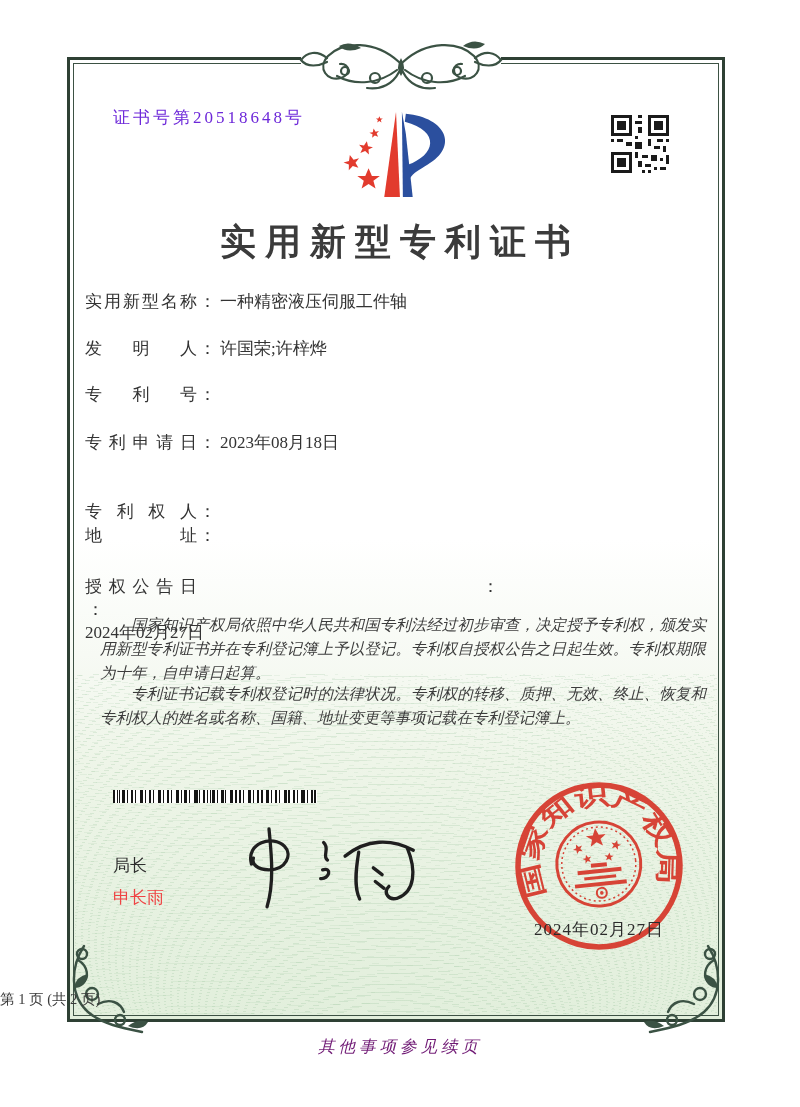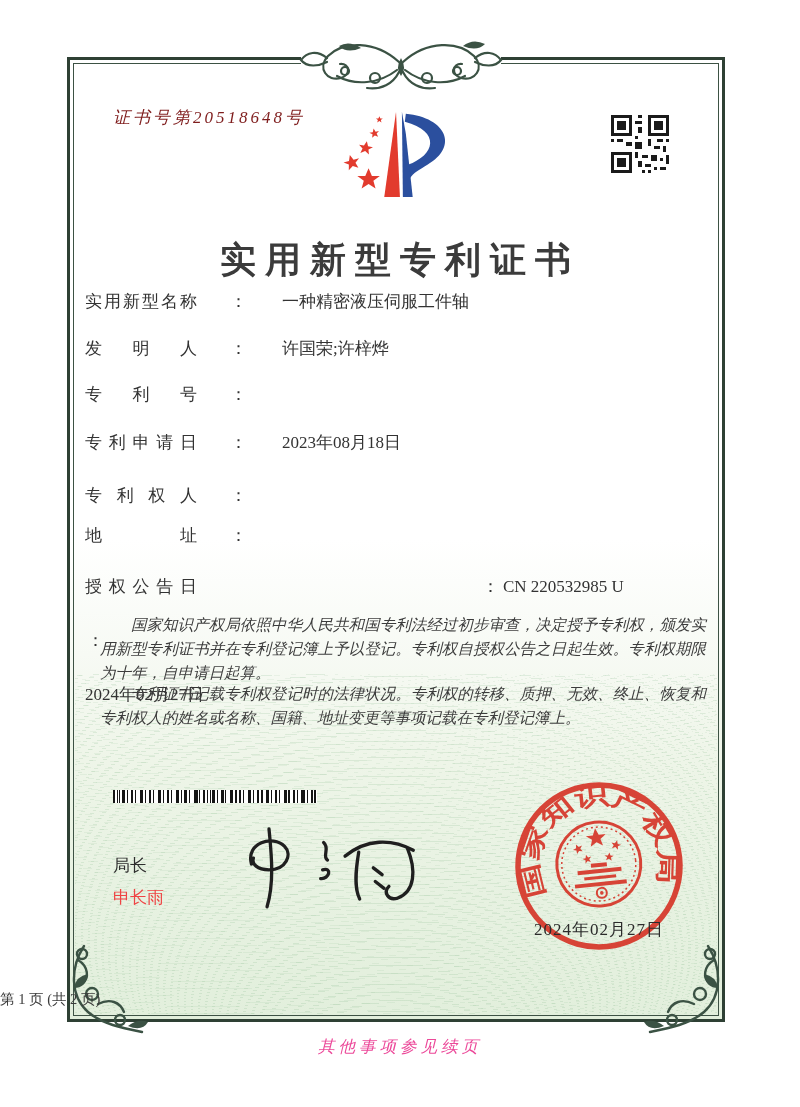--- a/index.html
+++ b/index.html
@@ -17,29 +17,29 @@
     position:absolute;left:3px;top:3px;right:3px;bottom:3px;
     border:1px solid #3d5244;pointer-events:none;
   }
   .waves{
     position:absolute;left:5px;right:5px;bottom:5px;height:340px;opacity:.55;pointer-events:none;
     background:
       repeating-radial-gradient(1400px 420px at 50% 135%, rgba(110,170,118,.30) 0 1px, transparent 1px 9px),
       repeating-radial-gradient(1600px 520px at 20% -40%, rgba(110,170,118,.18) 0 1px, transparent 1px 11px);
   }
   
-  .cert-no{left:113px;top:106px;font-size:17px;letter-spacing:3px;color:#7f1d1d;font-style:italic;}
+  .cert-no{left:113px;top:106px;font-size:17px;letter-spacing:3px;color:#6d28d9;}
   .logo{left:333px;top:104px;}
   .qr{left:608px;top:112px;width:64px;height:64px;}
   .title{
-    left:0;top:236px;width:800px;text-align:center;font-size:36px;font-weight:bold;
+    left:0;top:218px;width:800px;text-align:center;font-size:36px;font-weight:bold;
     letter-spacing:9px;color:#3b3b3b;
   }
   
-  .row{left:85px;display:flex;font-size:17px;color:#333;gap:31px;}
+  .row{left:85px;display:flex;font-size:17px;color:#333;}
   .row .lbl{display:inline-block;width:112px;text-align:justify;text-align-last:justify;flex:none;}
   .row .colon{flex:none;margin:0 4px 0 2px;}
   .row .val{display:block;max-width:478px;line-height:24px;}
   .grant-no-group{position:absolute;left:395px;top:0;display:flex;}
   .grant-no-group .lbl{width:108px;}
   
   .para{
     left:100px;width:606px;font-size:15.5px;line-height:24px;text-align:justify;
     font-style:italic;color:#3c3c3c;text-indent:2em;font-family:"DejaVu Serif","Liberation Serif",serif;
   }
@@ -51,21 +51,21 @@
       repeating-linear-gradient(90deg,transparent 0 6px,#151515 6px 7px,transparent 7px 13px);
     background-color:#fff;
   }
   .officer-title{left:113px;top:854px;font-size:17px;color:#2e2e2e;font-family:"Liberation Sans","DejaVu Sans",sans-serif;}
   .officer-name{left:113px;top:886px;font-size:17px;color:#ef4444;font-family:Liberation Mono, monospace;}
   .signature{left:230px;top:812px;}
   .seal{left:511px;top:778px;width:176px;height:176px;}
   .seal-date{left:518px;top:918px;width:162px;text-align:center;font-size:17px;color:#2b2b2b;letter-spacing:1px;}
   .page-info{left:0;top:990px;width:800px;text-align:left;font-size:14.5px;color:#3a3a3a;}
   .footer-note{
-    left:0;top:1036px;width:800px;text-align:center;font-size:16.5px;color:#ec4899;
+    left:0;top:1036px;width:800px;text-align:center;font-size:16.5px;color:#701a75;
     font-style:italic;letter-spacing:4px;font-family:"DejaVu Serif","Liberation Serif",serif;
   }
   .orn{color:#3b5244;}
 </style>
 </head>
 <body>
 
 <div class="abs frame">
   <div class="frame-inner"></div>
   <div class="waves"></div>
@@ -203,35 +203,34 @@
 </div>
 <div class="abs row" style="top:383px;">
   <span class="lbl">专利号</span>
   <span class="colon">：</span>
 </div>
 <div class="abs row" style="top:431px;">
   <span class="lbl">专利申请日</span>
   <span class="colon">：</span>
   <span class="val">2023年08月18日</span>
 </div>
-<div class="abs row" style="top:484px;align-items:flex-end;">
+<div class="abs row" style="top:500px;align-items:flex-end;">
   <span class="lbl">专利权人</span>
   <span class="colon">：</span>
 </div>
 <div class="abs row" style="top:524px;justify-content:space-between;">
   <span class="lbl">地址</span>
   <span class="colon">：</span>
 </div>
 <div class="abs row" style="top:575px;width:640px;position:absolute;flex-direction:column;">
   <span class="lbl">授权公告日</span>
   <span class="colon">：</span>
   <span class="val">2024年02月27日</span>
   <span class="grant-no-group">
     <span class="colon">：</span>
-    <span class="val">CN 220532985 U</span>
   </span>
 </div>
 
 <div class="abs para" style="top:613px;">国家知识产权局依照中华人民共和国专利法经过初步审查，决定授予专利权，颁发实用新型专利证书并在专利登记簿上予以登记。专利权自授权公告之日起生效。专利权期限为十年，自申请日起算。</div>
 <div class="abs para" style="top:682px;">专利证书记载专利权登记时的法律状况。专利权的转移、质押、无效、终止、恢复和专利权人的姓名或名称、国籍、地址变更等事项记载在专利登记簿上。</div>
 
 <div class="abs barcode"></div>
 
 <div class="abs officer-title">局长</div>
 <div class="abs officer-name">申长雨</div>

